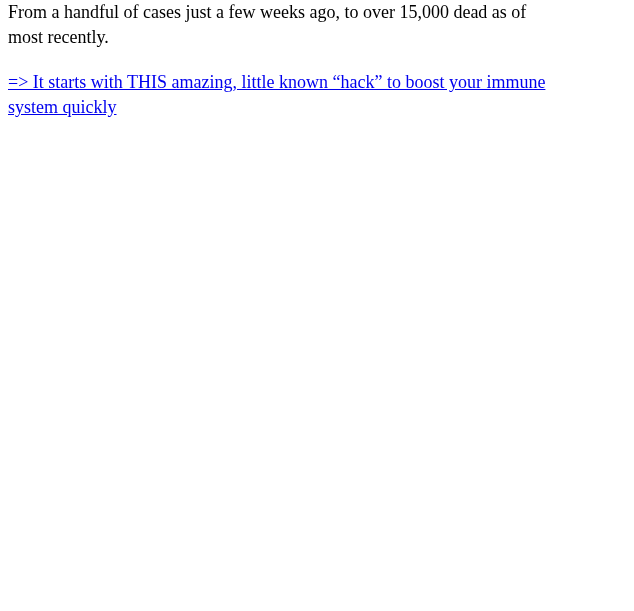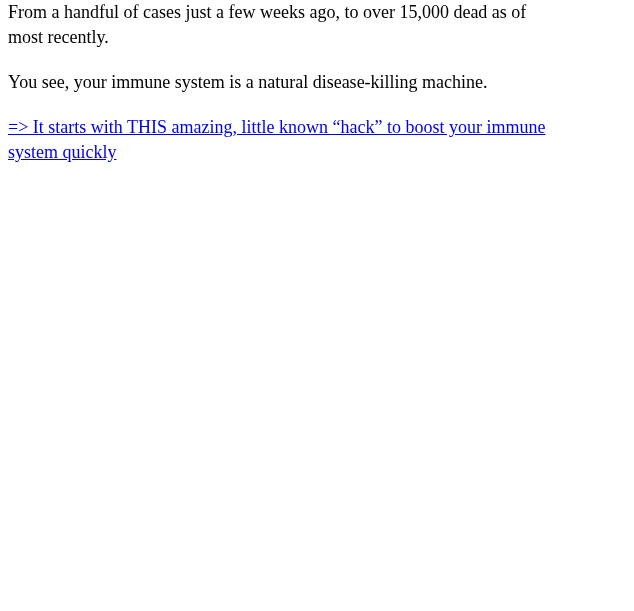--- a/index.html
+++ b/index.html
@@ -34,20 +34,19 @@
 <body>
 
 <div class="page">
 
   <p>From a handful of cases just a few weeks ago, to over 15,000 dead as of most recently.</p>
 
 
 
 
 
-  <p>You see, your immune system is a natural disease-killing machine.</p>
 
 
 
 
   <p><a href="#" class="body-link">=&gt; It starts with THIS amazing, little known “hack” to boost your immune system quickly</a></p>
 
 </div>
 
 </body></html>

